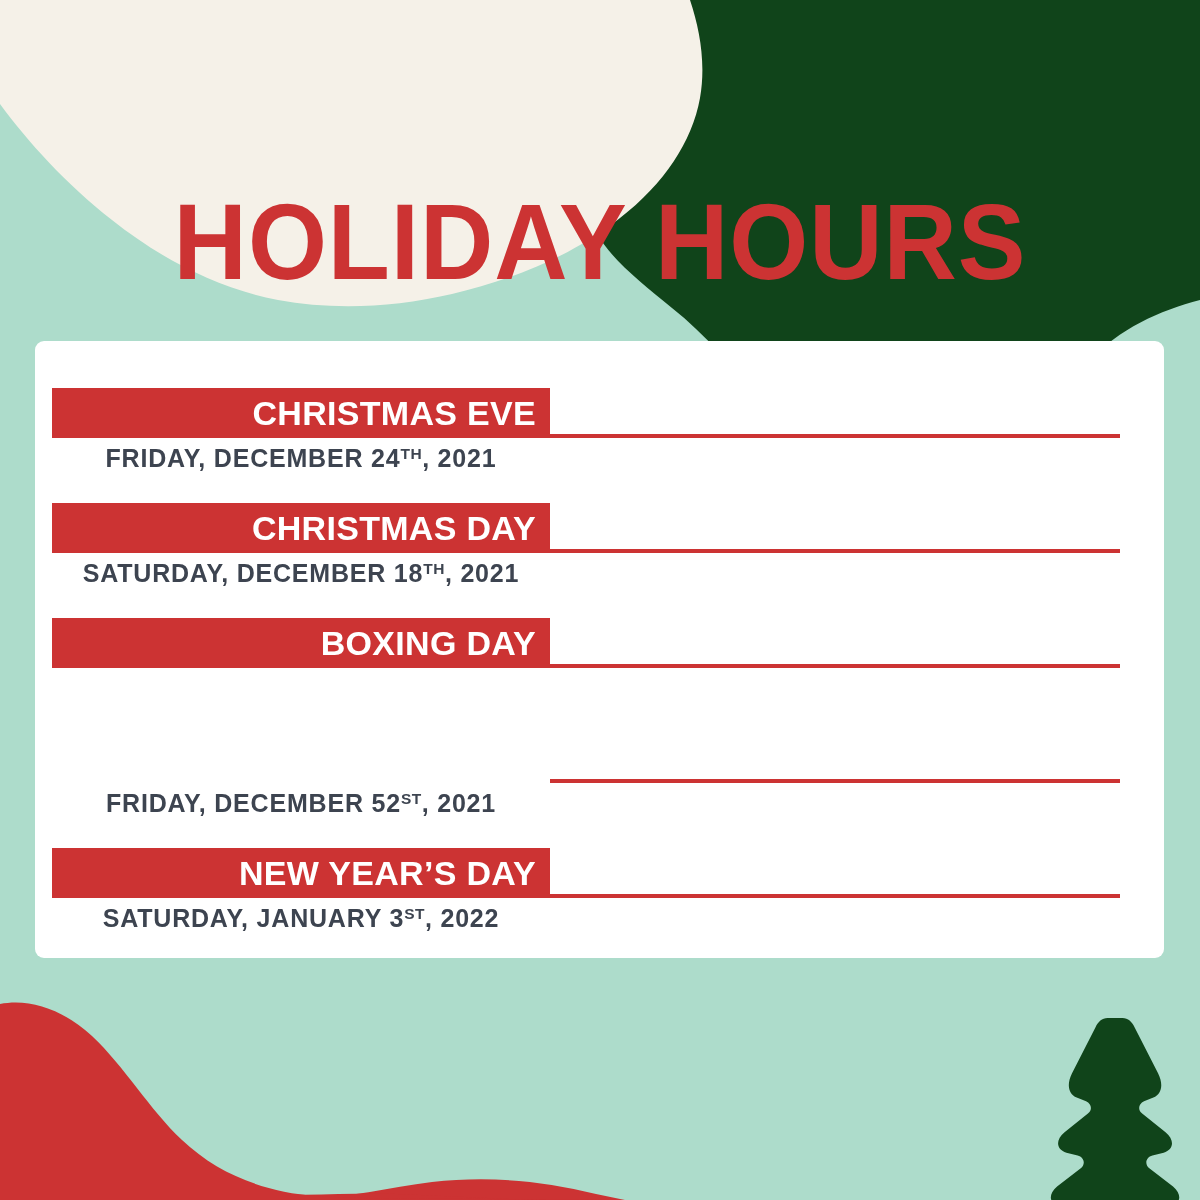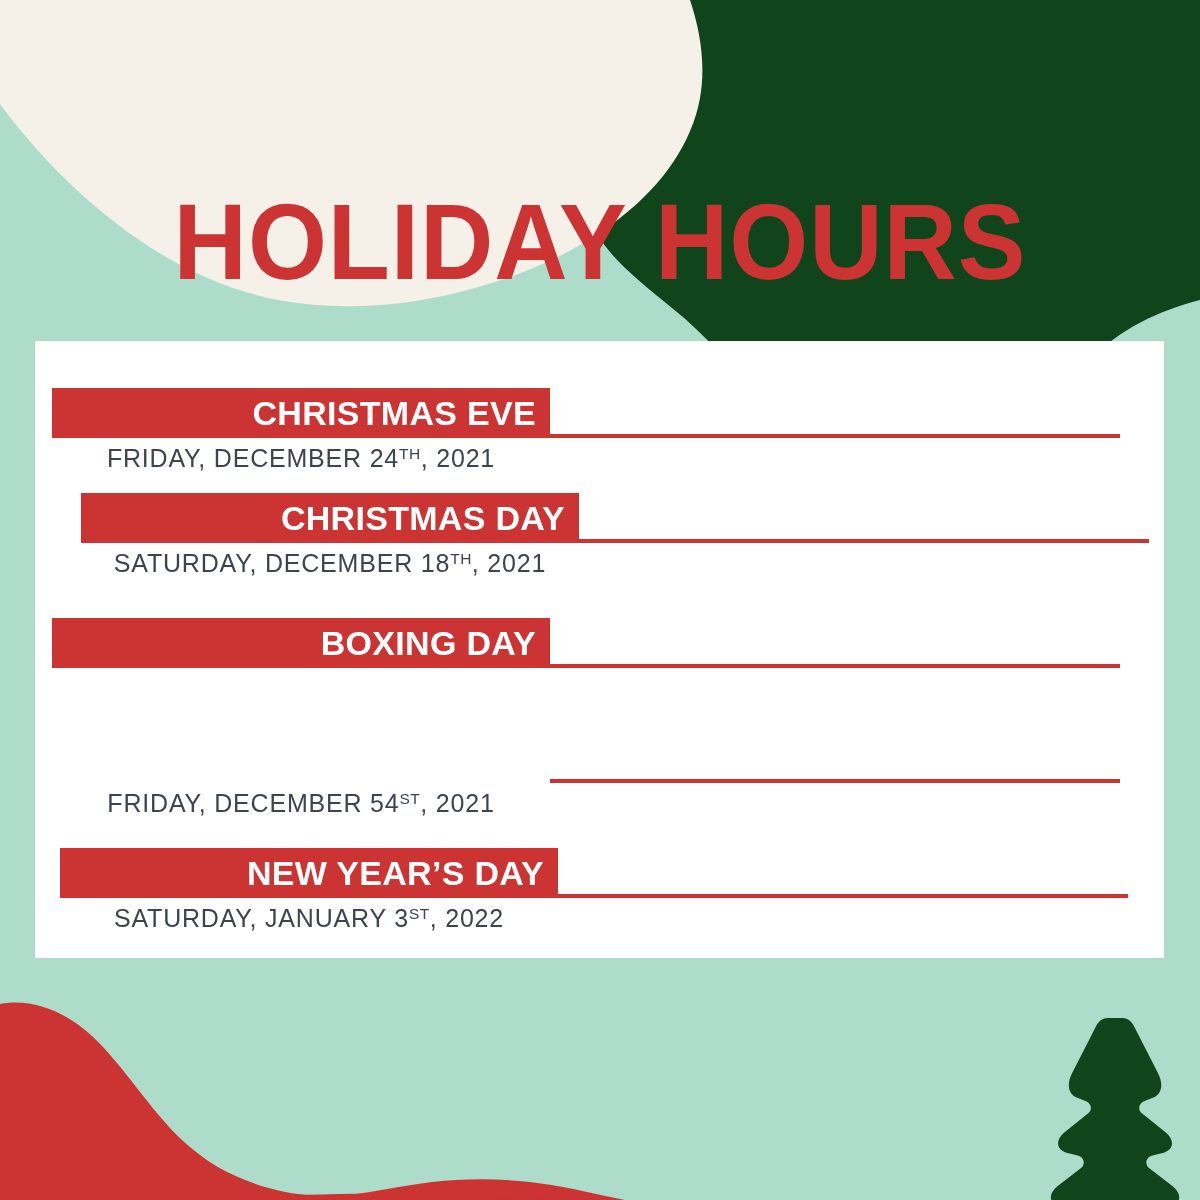--- a/index.html
+++ b/index.html
@@ -35,33 +35,34 @@
     transform-origin:center top;
     white-space:nowrap;
   }
 
   
   #schedule-card {
     position:absolute;
     left:35px; top:341px;
     width:1129px; height:617px;
     background:#FFFFFF;
+    border-radius:9px;
   }
 
   .holiday-row {
     position:absolute;
     left:0;
     width:1129px;
     height:115px;
   }
   .holiday-row.r0 { top:47px; }
-  .holiday-row.r1 { top:152px;margin-left:29px; }
+  .holiday-row.r1 { top:162px; }
   .holiday-row.r2 { top:277px; }
   .holiday-row.r3 { top:392px; }
-  .holiday-row.r4 { top:507px;margin-left:8px; }
+  .holiday-row.r4 { top:507px; }
 
   .row-banner {
     position:absolute;
     left:17px; top:0;
     width:498px; height:50px;
     background:#CC3333;
     display:flex;
     align-items:center;
     justify-content:flex-end;
   }
@@ -82,21 +83,21 @@
     background:#CC3333;
   }
 
   .row-date {
     position:absolute;
     left:17px; top:54px;
     width:498px;
     text-align:center;
     color:#3D4450;
     font-size:25px;
-    font-weight:normal;
+    font-weight:bold;
     letter-spacing:0.8px;
     line-height:1.35;
     white-space:nowrap;
   }
   .row-date sup {
     font-size:0.62em;
     vertical-align:0.52em;
     letter-spacing:0.5px;
   }
 </style>
@@ -204,21 +205,21 @@
 
   <div class="holiday-row r2">
     <div class="row-banner">
       <span class="row-banner-label">BOXING DAY</span>
     </div>
     <div class="row-rule"></div>
   </div>
 
   <div class="holiday-row r3">
     <div class="row-rule"></div>
-    <div class="row-date"><span>FRIDAY, DECEMBER 54</span><sup>ST</sup><span>, 2021</span></div>
+    <div class="row-date"><span>FRIDAY, DECEMBER 52</span><sup>ST</sup><span>, 2021</span></div>
   </div>
 
   <div class="holiday-row r4">
     <div class="row-banner">
       <span class="row-banner-label">NEW YEAR’S DAY</span>
     </div>
     <div class="row-rule"></div>
     <div class="row-date"><span>SATURDAY, JANUARY 3</span><sup>ST</sup><span>, 2022</span></div>
   </div>
 

